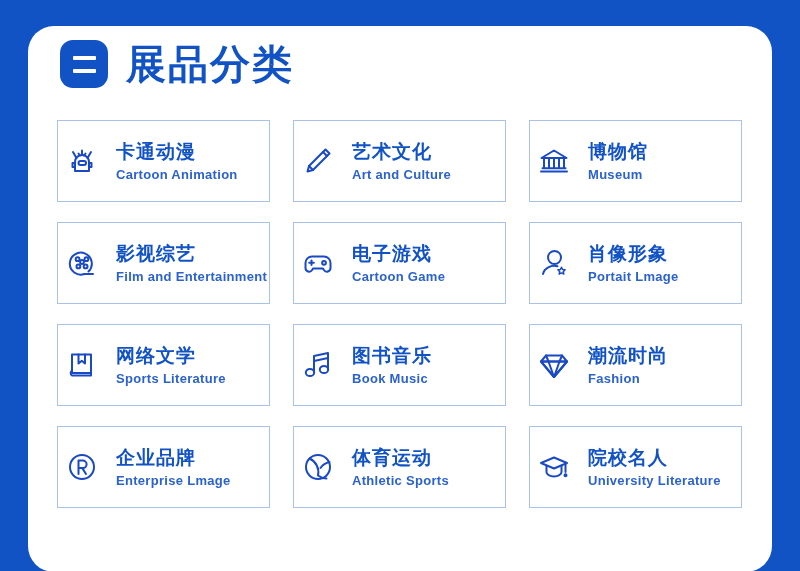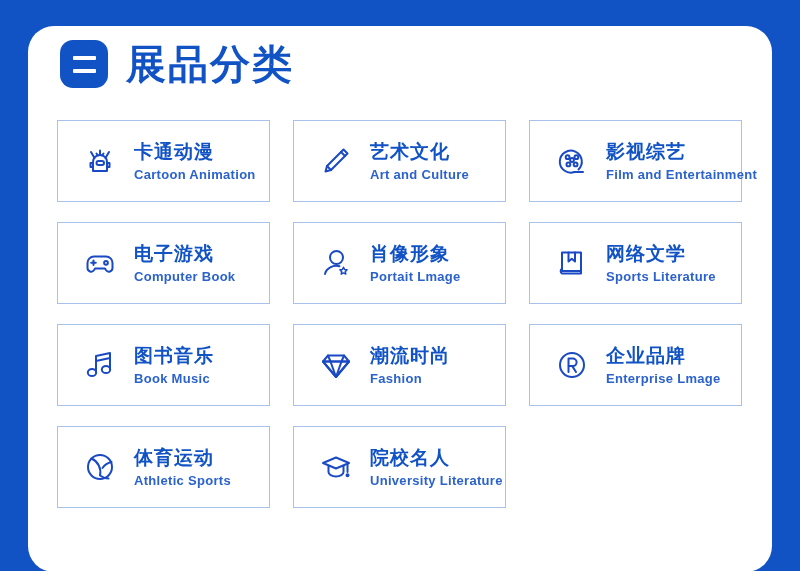--- a/index.html
+++ b/index.html
@@ -68,21 +68,21 @@
     grid-template-rows: repeat(4, 82px);
     column-gap: 23px;
     row-gap: 20px;
   }
   .card {
     border: 1px solid #a9c2ea;
     background: #ffffff;
     display: flex;
     align-items: center;
     box-sizing: border-box;
-    padding-left: 20px;
+    padding-left: 2px;
   }
   .card-icon {
     width: 44px;
     height: 44px;
     flex: none;
     display: flex;
     align-items: center;
     justify-content: center;
   }
   .card-icon svg {
@@ -154,20 +154,38 @@
           <path d="M25 11 L29 15"></path>
           <path d="M11 25 L15 29"></path>
         </svg>
       </span>
       <span class="card-text">
         <span class="card-title">艺术文化</span>
         <span class="card-sub">Art and Culture</span>
       </span>
     </div>
 
+    <div class="card">
+      <span class="card-icon">
+        <svg width="40" height="40" viewBox="0 0 40 40" fill="none" stroke="#1a49c4" stroke-width="2" stroke-linecap="round" stroke-linejoin="round">
+          <path d="M7.5 17 L20 9.5 L32.5 17 Z"></path>
+          <path d="M10 17 L10 27"></path>
+          <path d="M15 17 L15 27"></path>
+          <path d="M20 17 L20 27"></path>
+          <path d="M25 17 L25 27"></path>
+          <path d="M30 17 L30 27"></path>
+          <path d="M7 30.5 L33 30.5"></path>
+          <path d="M8.5 27.3 L31.5 27.3"></path>
+        </svg>
+      </span>
+      <span class="card-text">
+        <span class="card-title">博物馆</span>
+        <span class="card-sub">Museum</span>
+      </span>
+    </div>
 
     <div class="card">
       <span class="card-icon">
         <svg width="40" height="40" viewBox="0 0 40 40" fill="none" stroke="#1a49c4" stroke-width="2" stroke-linecap="round" stroke-linejoin="round">
           <path d="M26.5 28.5 a11 11 0 1 0 -4 2.5"></path>
           <path d="M22 31 L31 31"></path>
           <circle cx="20" cy="19" r="1.9"></circle>
           <circle cx="15.6" cy="16.2" r="1.9"></circle>
           <circle cx="24.4" cy="16.2" r="1.9"></circle>
           <circle cx="16.4" cy="23.4" r="1.9"></circle>
@@ -184,21 +202,21 @@
       <span class="card-icon">
         <svg width="40" height="40" viewBox="0 0 40 40" fill="none" stroke="#1a49c4" stroke-width="2" stroke-linecap="round" stroke-linejoin="round">
           <path d="M14 13.5 L26 13.5 a6.5 6.5 0 0 1 6.5 6.5 L32.5 25 a3.6 3.6 0 0 1 -6.6 2 L25 25.5 L15 25.5 L14.1 27 a3.6 3.6 0 0 1 -6.6 -2 L7.5 20 a6.5 6.5 0 0 1 6.5 -6.5 Z"></path>
           <path d="M13.5 17.5 L13.5 22"></path>
           <path d="M11.2 19.8 L15.8 19.8"></path>
           <circle cx="26" cy="19.8" r="1.9"></circle>
         </svg>
       </span>
       <span class="card-text">
         <span class="card-title">电子游戏</span>
-        <span class="card-sub">Computer Book</span>
+        <span class="card-sub">Cartoon Game</span>
       </span>
     </div>
 
     <div class="card">
       <span class="card-icon">
         <svg width="40" height="40" viewBox="0 0 40 40" fill="none" stroke="#1a49c4" stroke-width="2" stroke-linecap="round" stroke-linejoin="round">
           <circle cx="20.5" cy="14.5" r="6.5"></circle>
           <path d="M9 31 a11.5 10 0 0 1 14.5 -7.8"></path>
           <path d="M27.5 24.2 L28.6 26.5 L31.1 26.8 L29.3 28.6 L29.8 31.1 L27.5 29.9 L25.2 31.1 L25.7 28.6 L23.9 26.8 L26.4 26.5 Z" stroke-width="1.5"></path>
         </svg>

